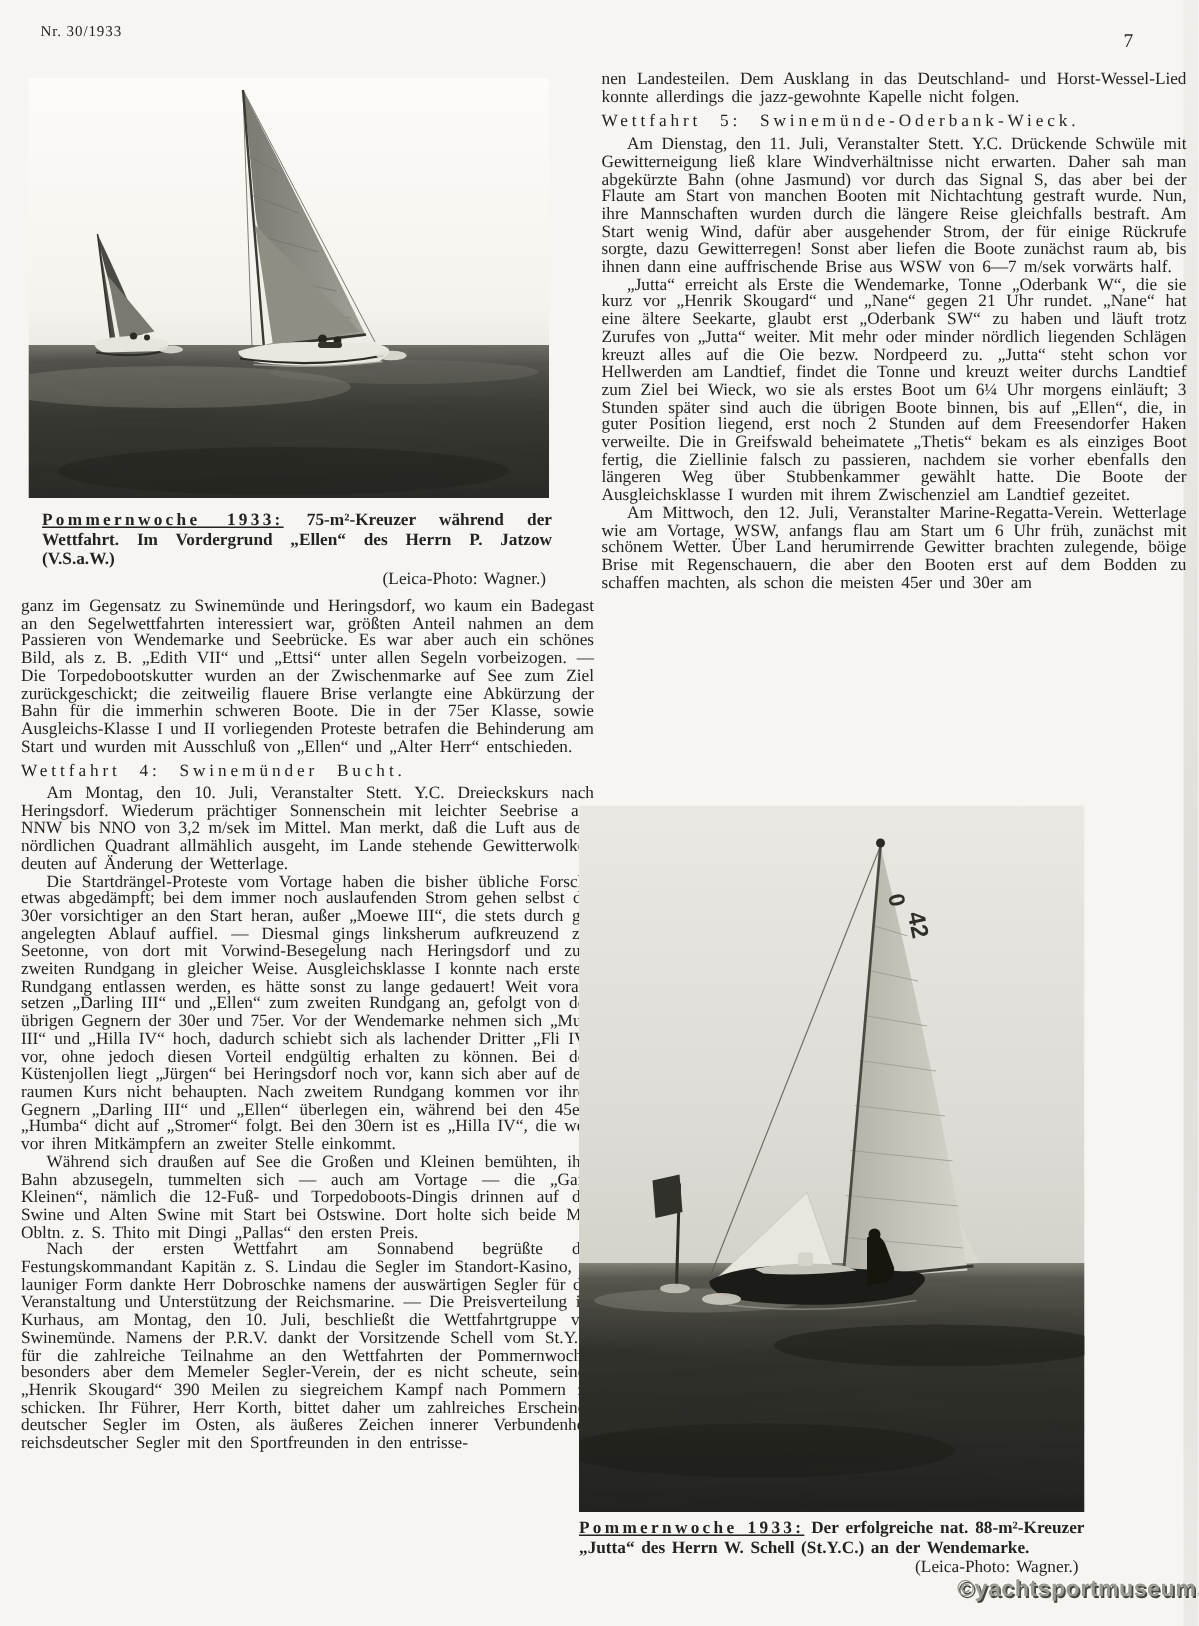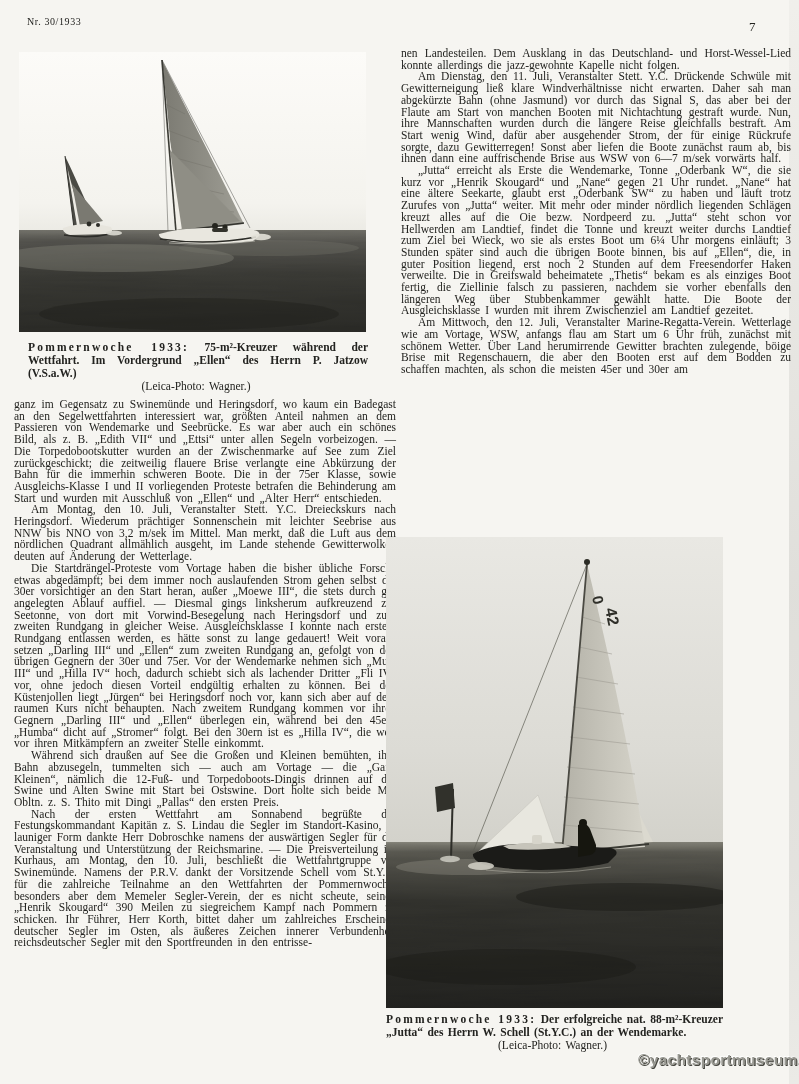--- a/index.html
+++ b/index.html
@@ -23,22 +23,22 @@
     text-align:left;text-indent:0;white-space:nowrap;
   }
   
   .photo{display:block;}
   #photo1{margin-left:5px;}
   #photo2-wrap{position:absolute;left:386px;top:537px;width:337px;height:471px;}
   
   .caption{font-weight:bold;font-size:11.5px;line-height:13px;text-align:justify;word-spacing:1.5px;}
   #caption1{margin:9px 14px 6px 14px;width:340px;}
   #caption2{position:absolute;left:386px;top:1013px;width:337px;}
-  .cap-lead{letter-spacing:2.2px;}
-  .cap-credit{display:block;font-weight:normal;text-align:center;padding-right:4px;}
+  .cap-lead{letter-spacing:2.2px;text-decoration:underline;}
+  .cap-credit{display:block;font-weight:normal;text-align:right;padding-right:4px;}
   
   .watermark{
     position:absolute;left:638px;top:1051px;
     font-family:"Liberation Sans", sans-serif;font-weight:bold;font-size:15.5px;
     color:#9a9a93;letter-spacing:.3px;
     text-shadow:1.1px 1.1px 0 #45453f, -0.6px -0.6px 0 #ffffff;
     white-space:nowrap;
   }
   
   .scan-edge{
@@ -121,30 +121,32 @@
     </g>
   </svg>
 
   <div id="caption1" class="caption">
     <span class="cap-lead">Pommernwoche 1933:</span><span> 75-m²-Kreuzer während der Wettfahrt. Im Vordergrund „Ellen“ des Herrn P. Jatzow (V.S.a.W.)</span>
     <span class="cap-credit">(Leica-Photo: Wagner.)</span>
   </div>
 
   <div id="left-text">
       <p class="">ganz im Gegensatz zu Swinemünde und Heringsdorf, wo kaum ein Badegast an den Segelwettfahrten interessiert war, größten Anteil nahmen an dem Passieren von Wendemarke und Seebrücke. Es war aber auch ein schönes Bild, als z. B. „Edith VII“ und „Ettsi“ unter allen Segeln vorbeizogen. — Die Torpedobootskutter wurden an der Zwischenmarke auf See zum Ziel zurückgeschickt; die zeitweilig flauere Brise verlangte eine Abkürzung der Bahn für die immerhin schweren Boote. Die in der 75er Klasse, sowie Ausgleichs-Klasse I und II vorliegenden Proteste betrafen die Behinderung am Start und wurden mit Ausschluß von „Ellen“ und „Alter Herr“ entschieden.</p>
+      <div class="wf-heading">Wettfahrt 4: Swinemünder Bucht.</div>
       <p class="ind">Am Montag, den 10. Juli, Veranstalter Stett. Y.C. Dreieckskurs nach Heringsdorf. Wiederum prächtiger Sonnenschein mit leichter Seebrise aus NNW bis NNO von 3,2 m/sek im Mittel. Man merkt, daß die Luft aus dem nördlichen Quadrant allmählich ausgeht, im Lande stehende Gewitterwolken deuten auf Änderung der Wetterlage.</p>
       <p class="ind">Die Startdrängel-Proteste vom Vortage haben die bisher übliche Forsche etwas abgedämpft; bei dem immer noch auslaufenden Strom gehen selbst die 30er vorsichtiger an den Start heran, außer „Moewe III“, die stets durch gut angelegten Ablauf auffiel. — Diesmal gings linksherum aufkreuzend zur Seetonne, von dort mit Vorwind-Besegelung nach Heringsdorf und zum zweiten Rundgang in gleicher Weise. Ausgleichsklasse I konnte nach erstem Rundgang entlassen werden, es hätte sonst zu lange gedauert! Weit voraus setzen „Darling III“ und „Ellen“ zum zweiten Rundgang an, gefolgt von den übrigen Gegnern der 30er und 75er. Vor der Wendemarke nehmen sich „Mutz III“ und „Hilla IV“ hoch, dadurch schiebt sich als lachender Dritter „Fli IV“ vor, ohne jedoch diesen Vorteil endgültig erhalten zu können. Bei den Küstenjollen liegt „Jürgen“ bei Heringsdorf noch vor, kann sich aber auf dem raumen Kurs nicht behaupten. Nach zweitem Rundgang kommen vor ihren Gegnern „Darling III“ und „Ellen“ überlegen ein, während bei den 45ern „Humba“ dicht auf „Stromer“ folgt. Bei den 30ern ist es „Hilla IV“, die weit vor ihren Mitkämpfern an zweiter Stelle einkommt.</p>
       <p class="ind">Während sich draußen auf See die Großen und Kleinen bemühten, ihre Bahn abzusegeln, tummelten sich — auch am Vortage — die „Ganz Kleinen“, nämlich die 12-Fuß- und Torpedoboots-Dingis drinnen auf der Swine und Alten Swine mit Start bei Ostswine. Dort holte sich beide Mal Obltn. z. S. Thito mit Dingi „Pallas“ den ersten Preis.</p>
       <p class="ind">Nach der ersten Wettfahrt am Sonnabend begrüßte der Festungskommandant Kapitän z. S. Lindau die Segler im Standort-Kasino, in launiger Form dankte Herr Dobroschke namens der auswärtigen Segler für die Veranstaltung und Unterstützung der Reichsmarine. — Die Preisverteilung im Kurhaus, am Montag, den 10. Juli, beschließt die Wettfahrtgruppe vor Swinemünde. Namens der P.R.V. dankt der Vorsitzende Schell vom St.Y.C. für die zahlreiche Teilnahme an den Wettfahrten der Pommernwoche, besonders aber dem Memeler Segler-Verein, der es nicht scheute, seinen „Henrik Skougard“ 390 Meilen zu siegreichem Kampf nach Pommern zu schicken. Ihr Führer, Herr Korth, bittet daher um zahlreiches Erscheinen deutscher Segler im Osten, als äußeres Zeichen innerer Verbundenheit reichsdeutscher Segler mit den Sportfreunden in den entrisse-</p>
     </div>
 </div>
 
 <div id="right-col" class="col">
   <div id="right-text">
       <p class="">nen Landesteilen. Dem Ausklang in das Deutschland- und Horst-Wessel-Lied konnte allerdings die jazz-gewohnte Kapelle nicht folgen.</p>
+      <div class="wf-heading">Wettfahrt 5: Swinemünde-Oderbank-Wieck.</div>
       <p class="ind">Am Dienstag, den 11. Juli, Veranstalter Stett. Y.C. Drückende Schwüle mit Gewitterneigung ließ klare Windverhältnisse nicht erwarten. Daher sah man abgekürzte Bahn (ohne Jasmund) vor durch das Signal S, das aber bei der Flaute am Start von manchen Booten mit Nichtachtung gestraft wurde. Nun, ihre Mannschaften wurden durch die längere Reise gleichfalls bestraft. Am Start wenig Wind, dafür aber ausgehender Strom, der für einige Rückrufe sorgte, dazu Gewitterregen! Sonst aber liefen die Boote zunächst raum ab, bis ihnen dann eine auffrischende Brise aus WSW von 6—7 m/sek vorwärts half.</p>
       <p class="ind">„Jutta“ erreicht als Erste die Wendemarke, Tonne „Oderbank W“, die sie kurz vor „Henrik Skougard“ und „Nane“ gegen 21 Uhr rundet. „Nane“ hat eine ältere Seekarte, glaubt erst „Oderbank SW“ zu haben und läuft trotz Zurufes von „Jutta“ weiter. Mit mehr oder minder nördlich liegenden Schlägen kreuzt alles auf die Oie bezw. Nordpeerd zu. „Jutta“ steht schon vor Hellwerden am Landtief, findet die Tonne und kreuzt weiter durchs Landtief zum Ziel bei Wieck, wo sie als erstes Boot um 6¼ Uhr morgens einläuft; 3 Stunden später sind auch die übrigen Boote binnen, bis auf „Ellen“, die, in guter Position liegend, erst noch 2 Stunden auf dem Freesendorfer Haken verweilte. Die in Greifswald beheimatete „Thetis“ bekam es als einziges Boot fertig, die Ziellinie falsch zu passieren, nachdem sie vorher ebenfalls den längeren Weg über Stubbenkammer gewählt hatte. Die Boote der Ausgleichsklasse I wurden mit ihrem Zwischenziel am Landtief gezeitet.</p>
       <p class="ind">Am Mittwoch, den 12. Juli, Veranstalter Marine-Regatta-Verein. Wetterlage wie am Vortage, WSW, anfangs flau am Start um 6 Uhr früh, zunächst mit schönem Wetter. Über Land herumirrende Gewitter brachten zulegende, böige Brise mit Regenschauern, die aber den Booten erst auf dem Bodden zu schaffen machten, als schon die meisten 45er und 30er am</p>
     </div>
 </div>
 
 <div id="photo2-wrap">
   <svg class="photo" width="337" height="471" viewBox="0 0 337 471">
     <defs>
       <linearGradient id="p2sky" x1="0" y1="0" x2="0" y2="1">

